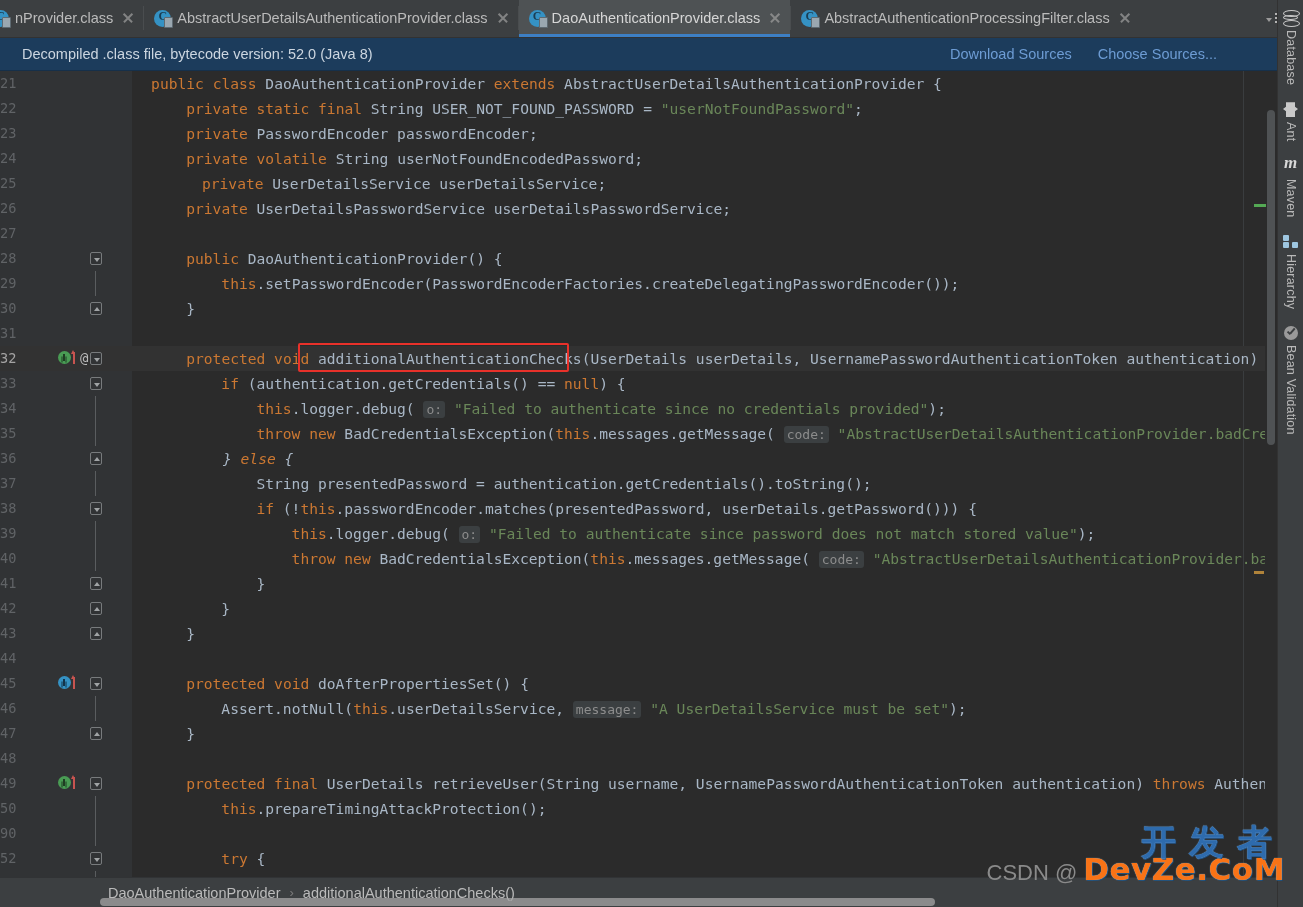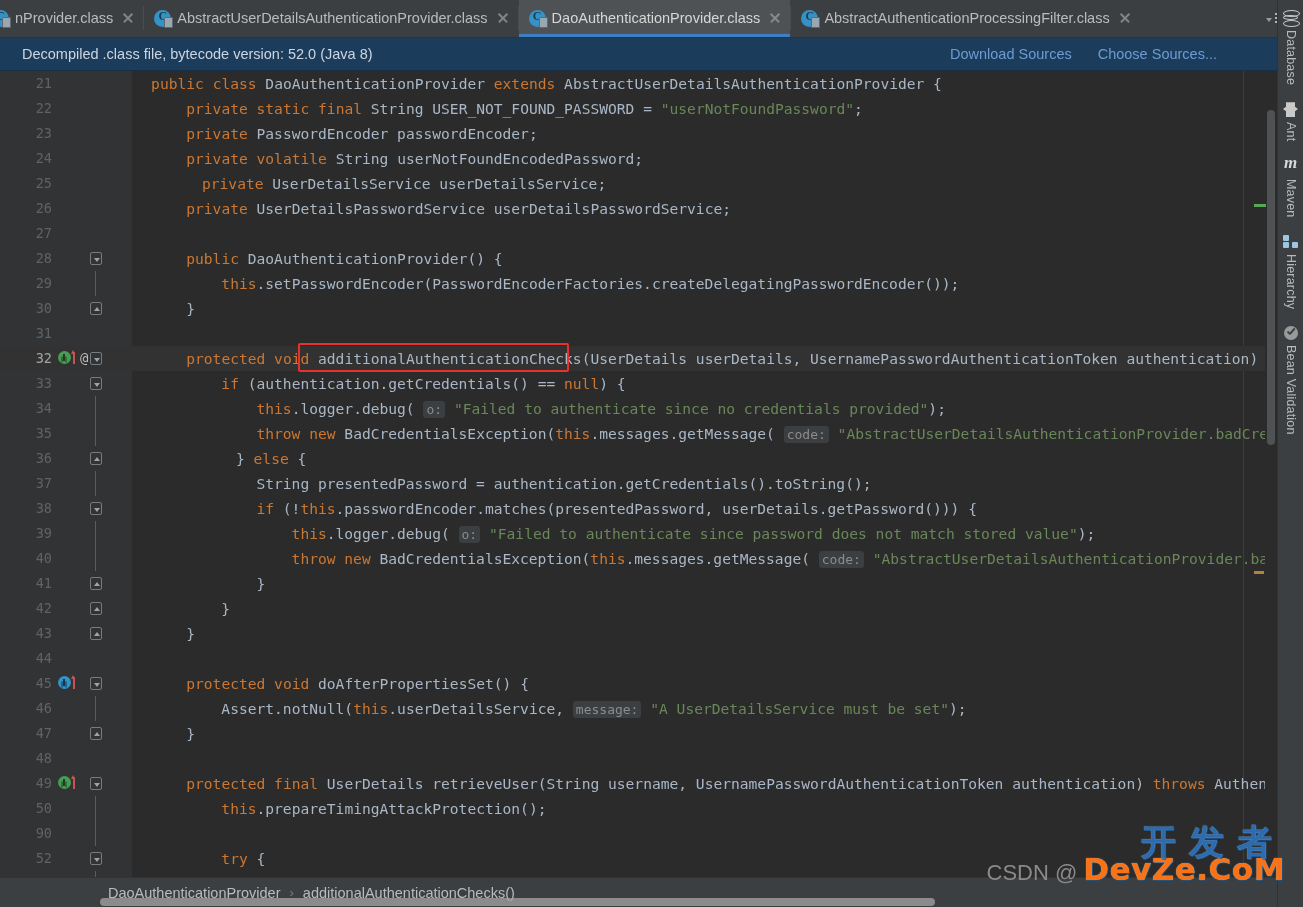--- a/index.html
+++ b/index.html
@@ -155,21 +155,21 @@
     position: absolute; left: 0; top: 0; width: 1277px; height: 806px;
     font-family: "DejaVu Sans Mono", monospace; font-size: 14.6px;
     line-height: 25px;
   }
   .row {
     position: relative; height: 25px; white-space: pre; display: block;
   }
   .row.cur { background: #323232; }
   .ln {
     position: absolute; left: 0; top: 0; width: 56px; height: 25px;
-    text-align: right; color: #606366; font-size: 13.6px;
+    text-align: left; color: #606366; font-size: 13.6px;
     line-height: 25px; padding-right: 4px;
   }
   .row.cur .ln { color: #a4a3a3; }
   .gmarks {
     position: absolute; left: 58px; top: 0; width: 70px; height: 25px;
     line-height: 25px;
   }
   .code {
     position: absolute; left: 100px; top: 0; height: 25px; line-height: 25px;
     color: #a9b7c6;
@@ -400,21 +400,21 @@
         <div class="row"><span class="ln">26</span><span class="gmarks"></span><span class="code" style="left: 170.24px;"><span class="kw">private</span> UserDetailsPasswordService userDetailsPasswordService;</span></div>
         <div class="row"><span class="ln">27</span><span class="gmarks"></span><span class="code" style="left: 100px;"></span></div>
         <div class="row"><span class="ln">28</span><span class="gmarks"><span class="fold fold-open"></span></span><span class="code" style="left: 170.24px;"><span class="kw">public</span> DaoAuthenticationProvider() {</span></div>
         <div class="row"><span class="ln">29</span><span class="gmarks"><span class="fold-line-seg"></span></span><span class="code" style="left: 205.36px;"><span class="kw">this</span>.setPasswordEncoder(PasswordEncoderFactories.createDelegatingPasswordEncoder());</span></div>
         <div class="row"><span class="ln">30</span><span class="gmarks"><span class="fold fold-end"></span></span><span class="code" style="left: 170.24px;">}</span></div>
         <div class="row"><span class="ln">31</span><span class="gmarks"></span><span class="code" style="left: 100px;"></span></div>
         <div class="row cur"><span class="ln">32</span><span class="gmarks"><span class="ovr"></span><span class="ovr-arrow"></span><span class="atsym">@</span><span class="fold fold-open"></span></span><span class="code" style="left: 170.24px;"><span class="kw">protected</span> <span class="kw">void</span> additionalAuthenticationChecks(UserDetails userDetails, UsernamePasswordAuthenticationToken authentication) <span class="kw">thr</span></span></div>
         <div class="row"><span class="ln">33</span><span class="gmarks"><span class="fold fold-open"></span></span><span class="code" style="left: 205.36px;"><span class="kw">if</span> (authentication.getCredentials() == <span class="kw">null</span>) {</span></div>
         <div class="row"><span class="ln">34</span><span class="gmarks"><span class="fold-line-seg"></span></span><span class="code" style="left: 240.48px;"><span class="kw">this</span>.logger.debug( <span class="hint">o:</span> <span class="str">"Failed to authenticate since no credentials provided"</span>);</span></div>
         <div class="row"><span class="ln">35</span><span class="gmarks"><span class="fold-line-seg"></span></span><span class="code" style="left: 240.48px;"><span class="kw">throw</span> <span class="kw">new</span> BadCredentialsException(<span class="kw">this</span>.messages.getMessage( <span class="hint">code:</span> <span class="str">"AbstractUserDetailsAuthenticationProvider.badCredent</span></span></div>
-        <div class="row"><span class="ln">36</span><span class="gmarks"><span class="fold fold-end"></span></span><span class="code" style="left: 220px;">} <span class="kw">else</span> {</span></div>
+        <div class="row"><span class="ln">36</span><span class="gmarks"><span class="fold fold-end"></span></span><span class="code" style="left: 207px; font-style: italic;">} <span class="kw">else</span> {</span></div>
         <div class="row"><span class="ln">37</span><span class="gmarks"><span class="fold-line-seg"></span></span><span class="code" style="left: 240.48px;">String presentedPassword = authentication.getCredentials().toString();</span></div>
         <div class="row"><span class="ln">38</span><span class="gmarks"><span class="fold fold-open"></span></span><span class="code" style="left: 240.48px;"><span class="kw">if</span> (!<span class="kw">this</span>.passwordEncoder.matches(presentedPassword, userDetails.getPassword())) {</span></div>
         <div class="row"><span class="ln">39</span><span class="gmarks"><span class="fold-line-seg"></span></span><span class="code" style="left: 275.6px;"><span class="kw">this</span>.logger.debug( <span class="hint">o:</span> <span class="str">"Failed to authenticate since password does not match stored value"</span>);</span></div>
         <div class="row"><span class="ln">40</span><span class="gmarks"><span class="fold-line-seg"></span></span><span class="code" style="left: 275.6px;"><span class="kw">throw</span> <span class="kw">new</span> BadCredentialsException(<span class="kw">this</span>.messages.getMessage( <span class="hint">code:</span> <span class="str">"AbstractUserDetailsAuthenticationProvider.badCre</span></span></div>
         <div class="row"><span class="ln">41</span><span class="gmarks"><span class="fold fold-end"></span></span><span class="code" style="left: 240.48px;">}</span></div>
         <div class="row"><span class="ln">42</span><span class="gmarks"><span class="fold fold-end"></span></span><span class="code" style="left: 205.36px;">}</span></div>
         <div class="row"><span class="ln">43</span><span class="gmarks"><span class="fold fold-end"></span></span><span class="code" style="left: 170.24px;">}</span></div>
         <div class="row"><span class="ln">44</span><span class="gmarks"></span><span class="code" style="left: 100px;"></span></div>
         <div class="row"><span class="ln">45</span><span class="gmarks"><span class="ovr blue"></span><span class="ovr-arrow"></span><span class="fold fold-open"></span></span><span class="code" style="left: 170.24px;"><span class="kw">protected</span> <span class="kw">void</span> doAfterPropertiesSet() {</span></div>
         <div class="row"><span class="ln">46</span><span class="gmarks"><span class="fold-line-seg"></span></span><span class="code" style="left: 205.36px;">Assert.notNull(<span class="kw">this</span>.userDetailsService, <span class="hint">message:</span> <span class="str">"A UserDetailsService must be set"</span>);</span></div>

